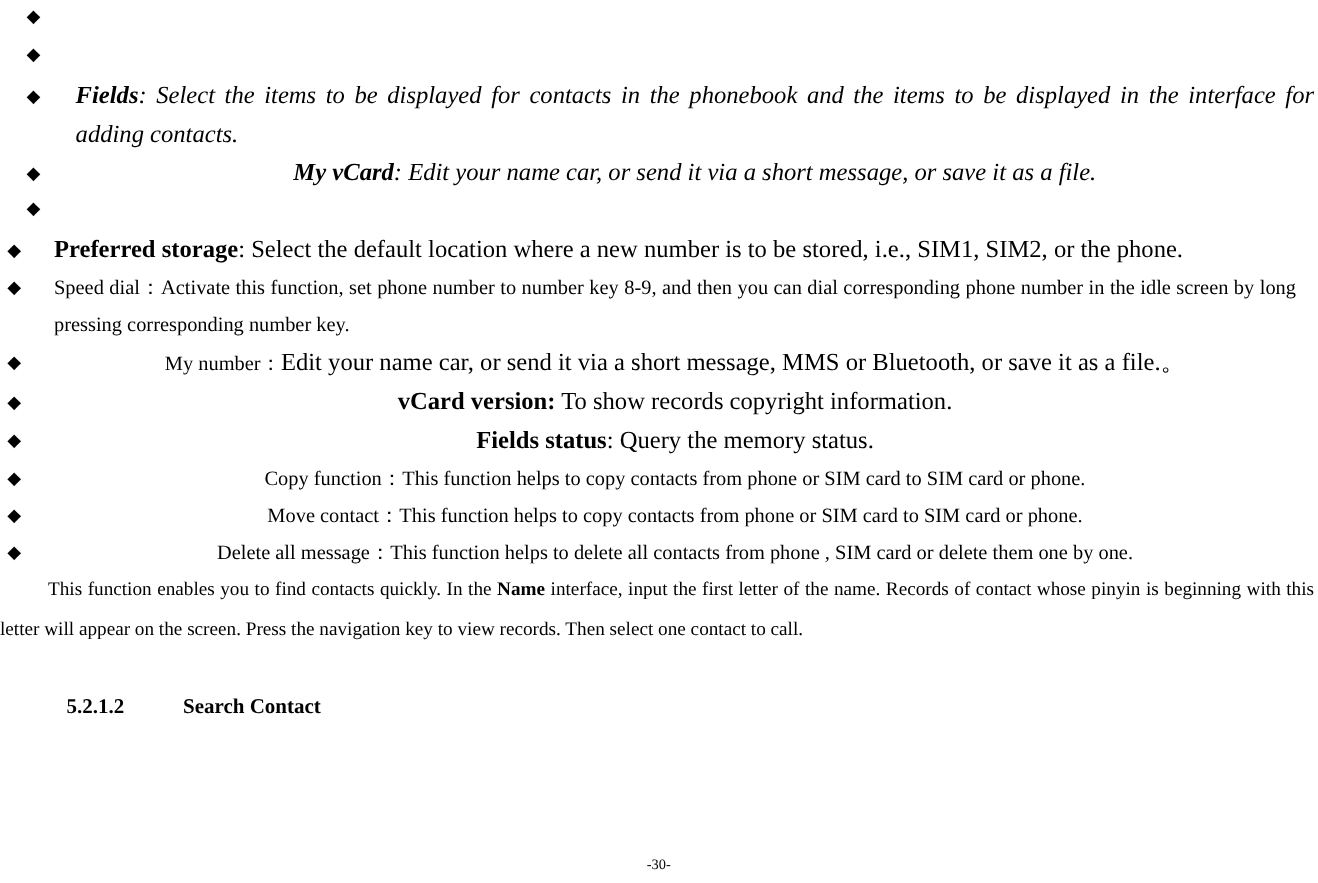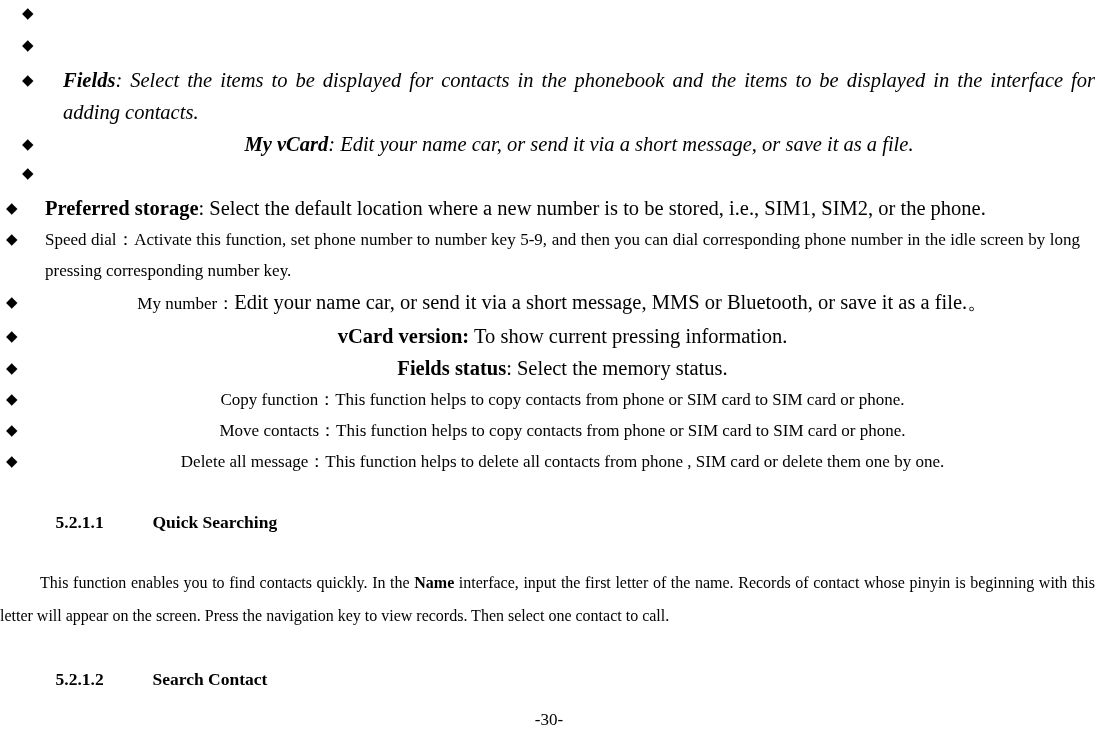--- a/index.html
+++ b/index.html
@@ -92,21 +92,21 @@
   }
   .para.indent-first { text-indent: 40px; }
 
   
   .page-number {
     position: absolute;
     left: 0;
     right: 0;
     bottom: 6px;
     text-align: center;
-    font-size: 17px;
+    font-size: 12px;
     line-height: 20px;
   }
 </style>
 </head>
 <body>
 
 <div class="page">
 
   <div>
 
@@ -142,71 +142,68 @@
     <div class="bullet-row lvl-b sz-big">
       <span class="bullet-mark" style="top:9px;">◆</span>
       <span class="bullet-body">
         <b>Preferred storage</b><span>: </span><span>Select the default location where a new number is to be stored, i.e., SIM1, SIM2, or the phone.</span>
       </span>
     </div>
 
     <div class="bullet-row lvl-b sz-small">
       <span class="bullet-mark" style="top:8px;">◆</span>
       <span class="bullet-body">
-        <span>Speed dial</span><span>：</span><span>Activate this function, set phone number to number key 5-9, and then you can dial corresponding phone number in the idle screen by long pressing corresponding number key.</span>
+        <span>Speed dial</span><span>：</span><span>Activate this function, set phone number to number key 8-9, and then you can dial corresponding phone number in the idle screen by long pressing corresponding number key.</span>
       </span>
     </div>
 
     <div class="bullet-row lvl-b sz-small" style="line-height:33px;">
       <span class="bullet-mark" style="top:9px;">◆</span>
       <span class="bullet-body nojust">
         <span>My number</span><span>：</span><span class="mix-big">Edit your name car, or send it via a short message, MMS or Bluetooth, or save it as a file.。</span>
       </span>
     </div>
 
     <div class="bullet-row lvl-b sz-big">
       <span class="bullet-mark" style="top:9px;">◆</span>
       <span class="bullet-body nojust">
-        <b>vCard version:</b><span> </span><span>To show current pressing information.</span>
+        <b>vCard version:</b><span> </span><span>To show records copyright information.</span>
       </span>
     </div>
 
     <div class="bullet-row lvl-b sz-big">
       <span class="bullet-mark" style="top:9px;">◆</span>
       <span class="bullet-body nojust">
-        <b>Fields status</b><span>: </span><span>Select the memory status.</span>
+        <b>Fields status</b><span>: </span><span>Query the memory status.</span>
       </span>
     </div>
 
     <div class="bullet-row lvl-b sz-small">
       <span class="bullet-mark" style="top:8px;">◆</span>
       <span class="bullet-body nojust">
         <span>Copy function</span><span>：</span><span>This function helps to copy contacts from phone or SIM card to SIM card or phone.</span>
       </span>
     </div>
 
     <div class="bullet-row lvl-b sz-small">
       <span class="bullet-mark" style="top:8px;">◆</span>
       <span class="bullet-body nojust">
-        <span>Move contacts</span><span>：</span><span>This function helps to copy contacts from phone or SIM card to SIM card or phone.</span>
+        <span>Move contact</span><span>：</span><span>This function helps to copy contacts from phone or SIM card to SIM card or phone.</span>
       </span>
     </div>
 
     <div class="bullet-row lvl-b sz-small">
       <span class="bullet-mark" style="top:8px;">◆</span>
       <span class="bullet-body nojust">
         <span>Delete all message</span><span>：</span><span>This function helps to delete all contacts from phone , SIM card or delete them one by one.</span>
       </span>
     </div>
 
   </div>
 
-  <div class="heading">
-    <span class="h-num">5.2.1.1</span><span>Quick Searching</span>
-  </div>
 
   <p class="para indent-first">
     <span>This function enables you to find contacts quickly. In the </span><b>Name</b><span> interface, input the first letter of the name. Records of contact whose pinyin is beginning with this letter will appear on the screen. Press the navigation key to view records. Then select one contact to call.</span>
   </p>
 
   <div class="heading" style="margin-top:2px;">
     <span class="h-num">5.2.1.2</span><span>Search Contact</span>
   </div>
 
   <div class="page-number">-30-</div>

